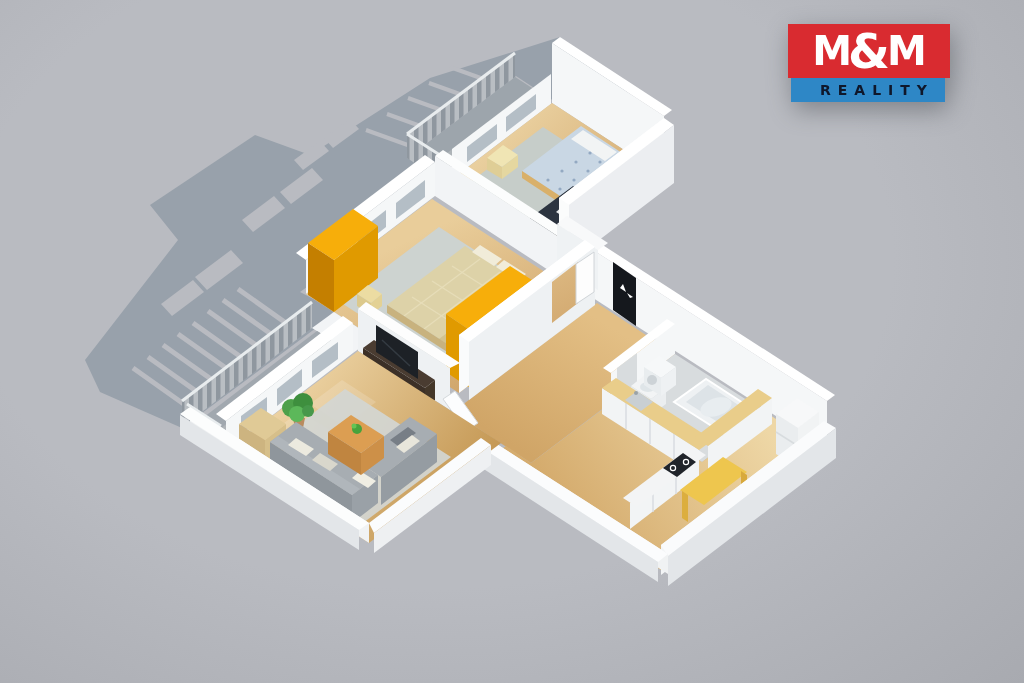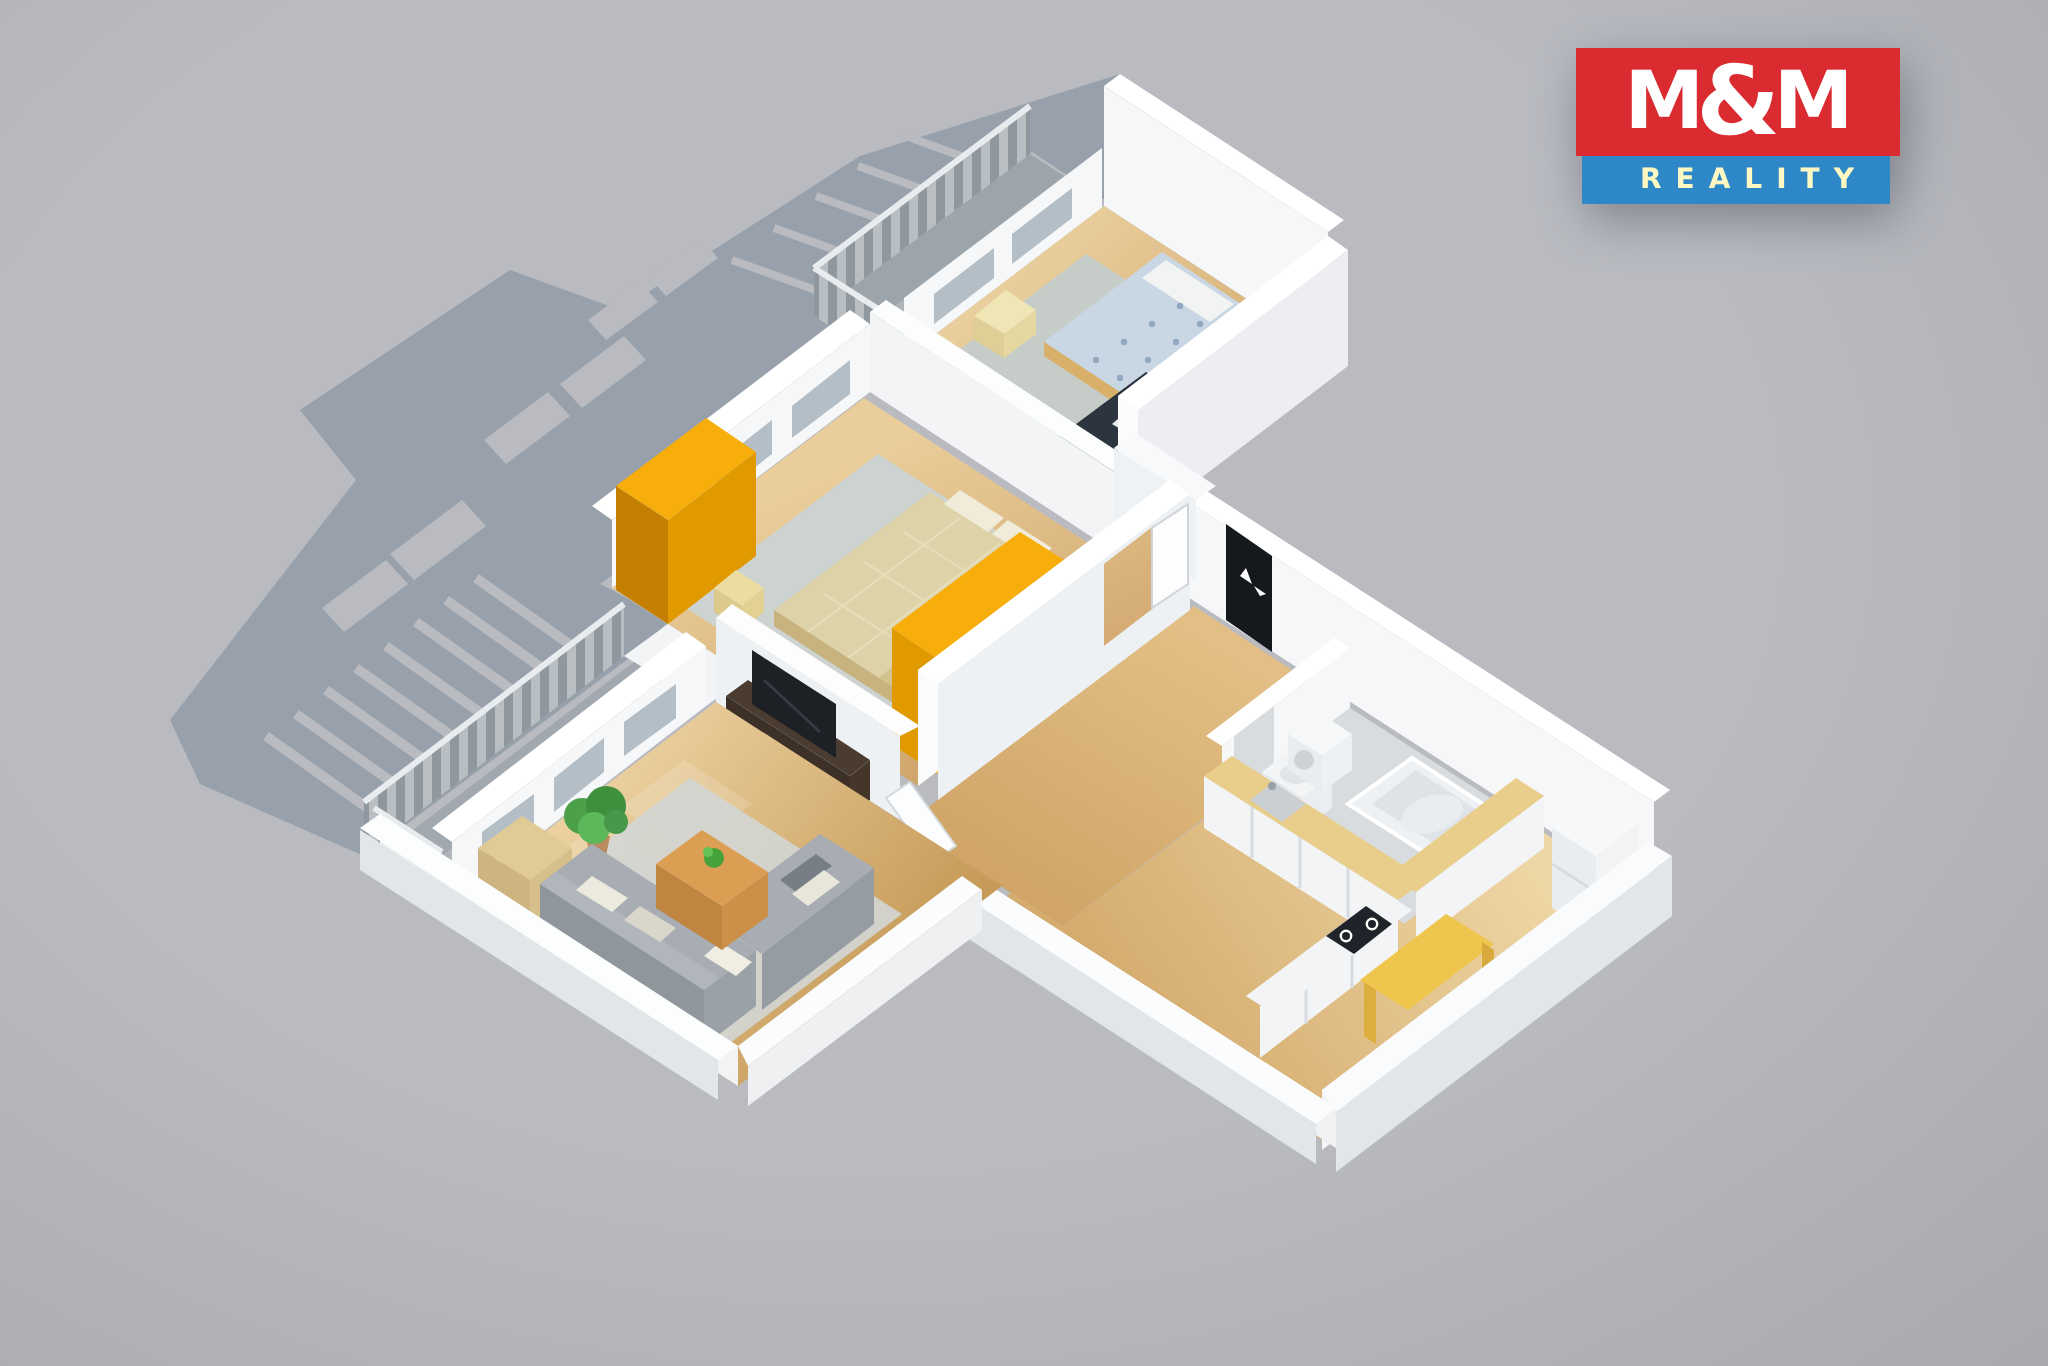--- a/index.html
+++ b/index.html
@@ -26,21 +26,21 @@
   .c-duvetm{fill:var(--duvet_master);}
   .c-duvets{fill:var(--duvet_single);}
   .c-whitefurn{fill:var(--white_furn);}
   
   .logo{position:absolute;left:788px;top:24px;display:flex;flex-direction:column;
     filter:drop-shadow(3px 8px 12px rgba(60,64,72,.45));}
   .logo-top{width:162px;height:54px;background:var(--logo_red);color:#fff;
     display:flex;align-items:center;justify-content:center;font-weight:bold;}
   .logo-top .m{font-size:40px;line-height:1;letter-spacing:-1px;}
   .logo-top .amp{font-size:48px;line-height:1;margin:0 -3px;}
-  .logo-bottom{width:154px;height:24px;margin-left:3px;background:var(--logo_blue);color:#fef9c3;
+  .logo-bottom{width:154px;height:24px;margin-left:3px;background:var(--logo_blue);color:#0f172a;
     display:flex;align-items:center;justify-content:center;
     font-size:14px;font-weight:bold;letter-spacing:7px;padding-left:18px;box-sizing:border-box;}
 </style>
 </head>
 <body>
 
 <div class="stage">
 
 <svg class="plan-svg" width="1024" height="683" viewBox="0 0 1024 683">
   <defs>

